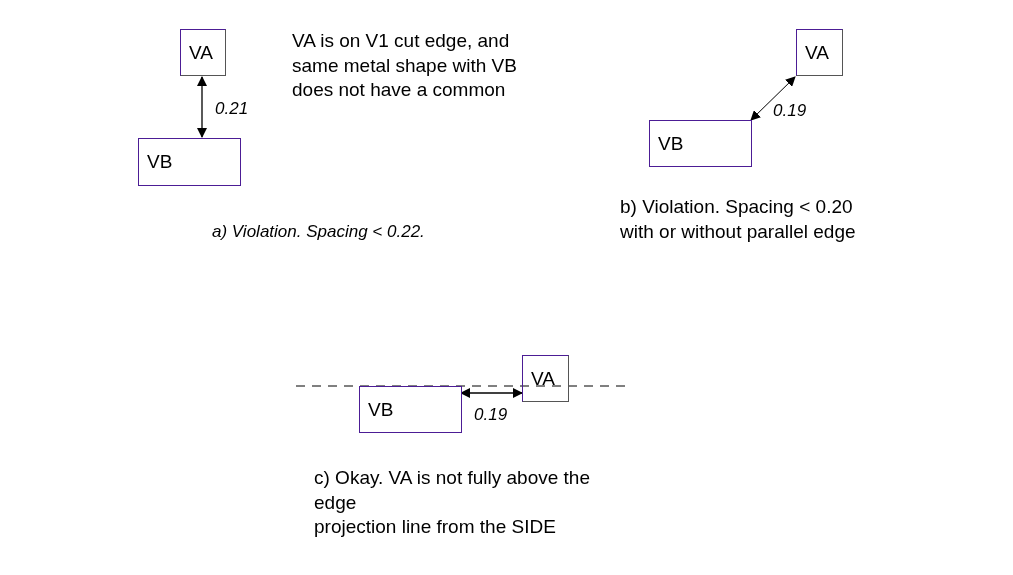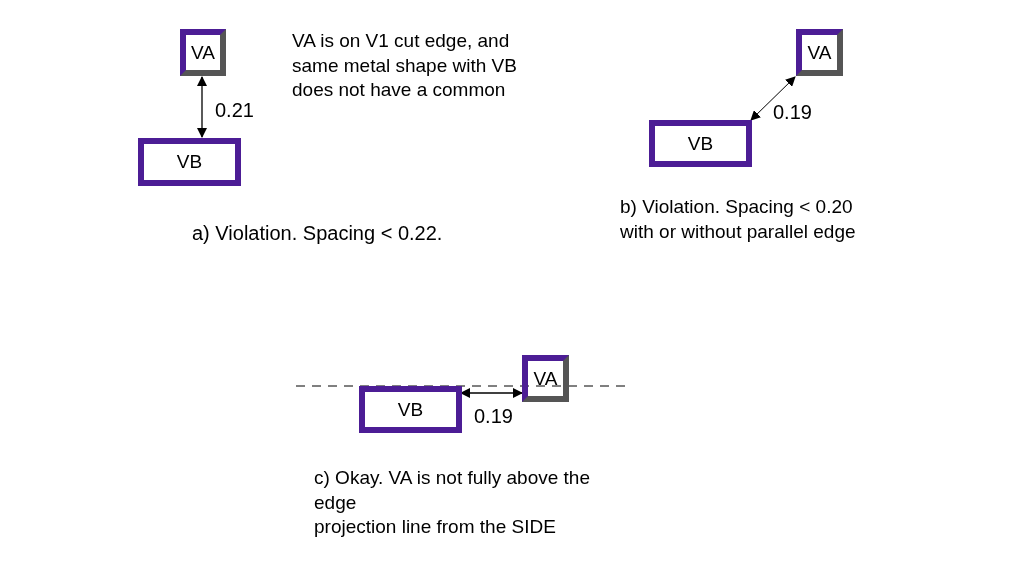--- a/index.html
+++ b/index.html
@@ -1,22 +1,22 @@
 <!DOCTYPE html>
 <html><head>
   <meta charset="utf-8">
   <style>
     html, body { margin: 0; padding: 0; background: #ffffff; }
     body { width: 1013px; height: 575px; position: relative; overflow: hidden;
            font-family: "Liberation Sans", sans-serif; color: #000; }
-    .box { position: absolute; box-sizing: border-box; border: 6px solid #4c1d95;
-           background: #fff; display: flex; align-items: center; justify-content: center;
-           font-size: 19px; }
+    .box { position: absolute; box-sizing: border-box; border: 1px solid #4c1d95;
+           background: #fff; display: flex; align-items: center; 
+           font-size: 19px; padding-left: 8px; }
     .box.va { border-right-color: #555; border-bottom-color: #555; }
-    .lbl { position: absolute; font-size: 20px; white-space: nowrap; }
+    .lbl { position: absolute; font-size: 17px; white-space: nowrap; font-style: italic; }
     .para { position: absolute; font-size: 19px; line-height: 24.5px; }
     svg.lines { position: absolute; left: 0; top: 0; width: 1013px; height: 575px; }
     .transparent { background: transparent; }
   </style>
 </head>
 <body>
 
 <svg class="lines" viewBox="0 0 1013 575">
   <defs>
     <marker id="ah" viewBox="0 0 10 10" refX="9" refY="5" markerWidth="10" markerHeight="10" markerUnits="userSpaceOnUse" orient="auto-start-reverse">
@@ -38,21 +38,21 @@
 </div>
 <div class="box" style="left:138px;top:138px;width:103px;height:48px;">
   <span>VB</span>
 </div>
 <div class="lbl" style="left:215px;top:99px;">0.21</div>
 <div class="para" style="left:292px;top:29px;">
   <div>VA is on V1 cut edge, and</div>
   <div>same metal shape with VB</div>
   <div>does not have a common</div>
 </div>
-<div class="lbl" style="left:192px;top:222px;">a) Violation. Spacing &lt; 0.22.</div>
+<div class="lbl" style="left:212px;top:222px;">a) Violation. Spacing &lt; 0.22.</div>
 
 <div class="box va" style="left:796px;top:29px;width:47px;height:47px;">
   <span>VA</span>
 </div>
 <div class="box" style="left:649px;top:120px;width:103px;height:47px;">
   <span>VB</span>
 </div>
 <div class="lbl" style="left:773px;top:101px;">0.19</div>
 <div class="para" style="left:620px;top:195px;">
   <div>b) Violation. Spacing &lt; 0.20</div>

